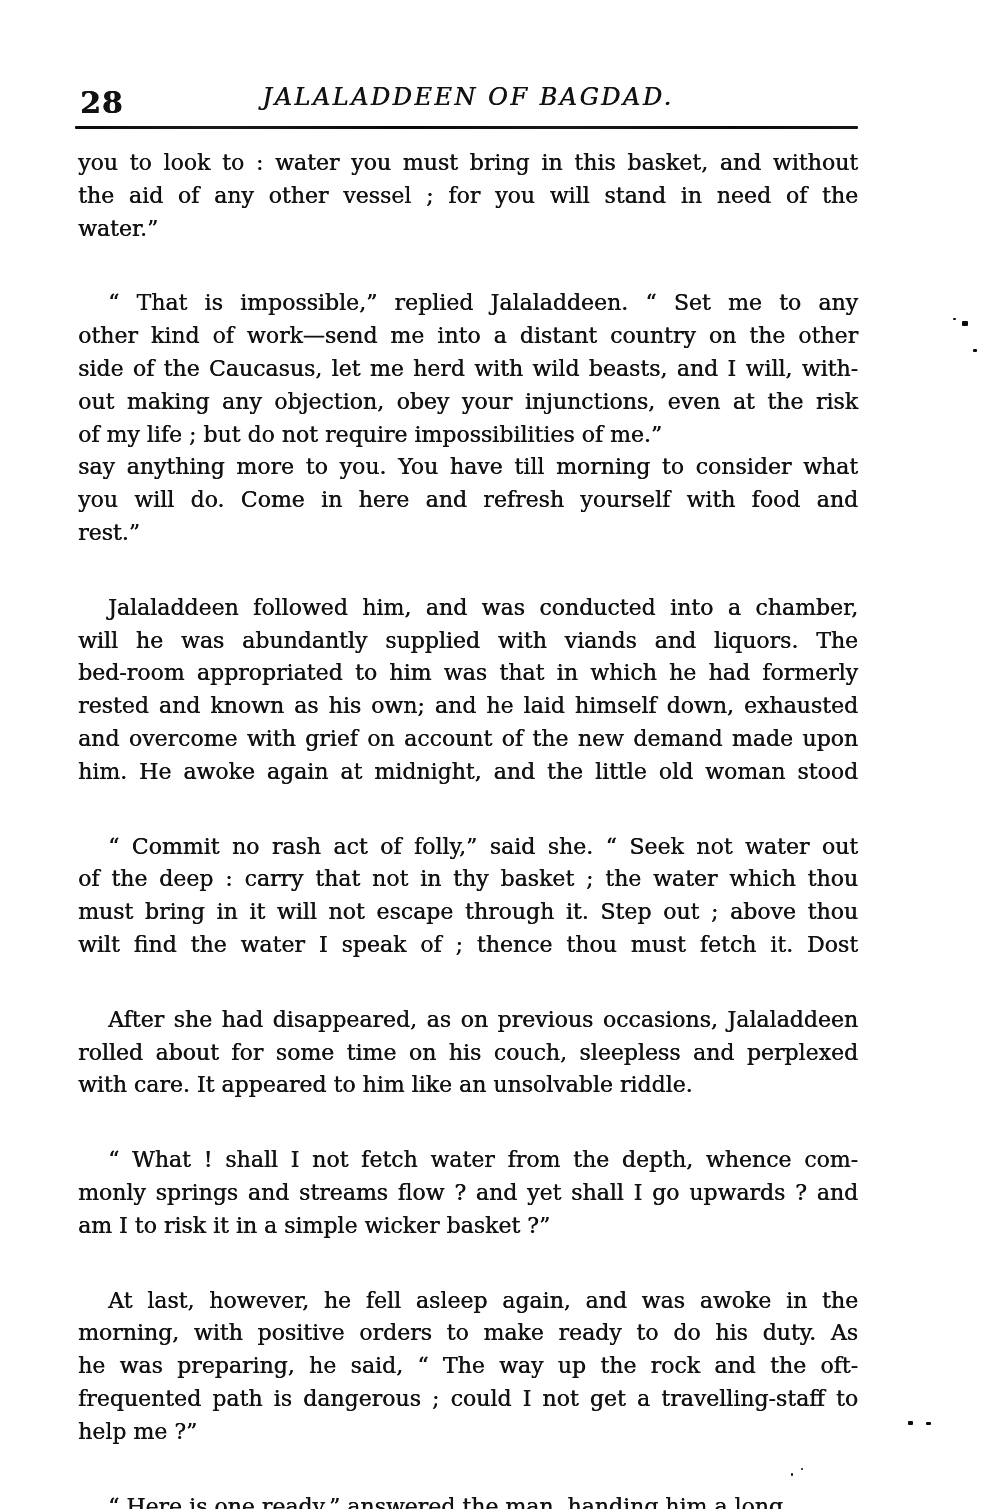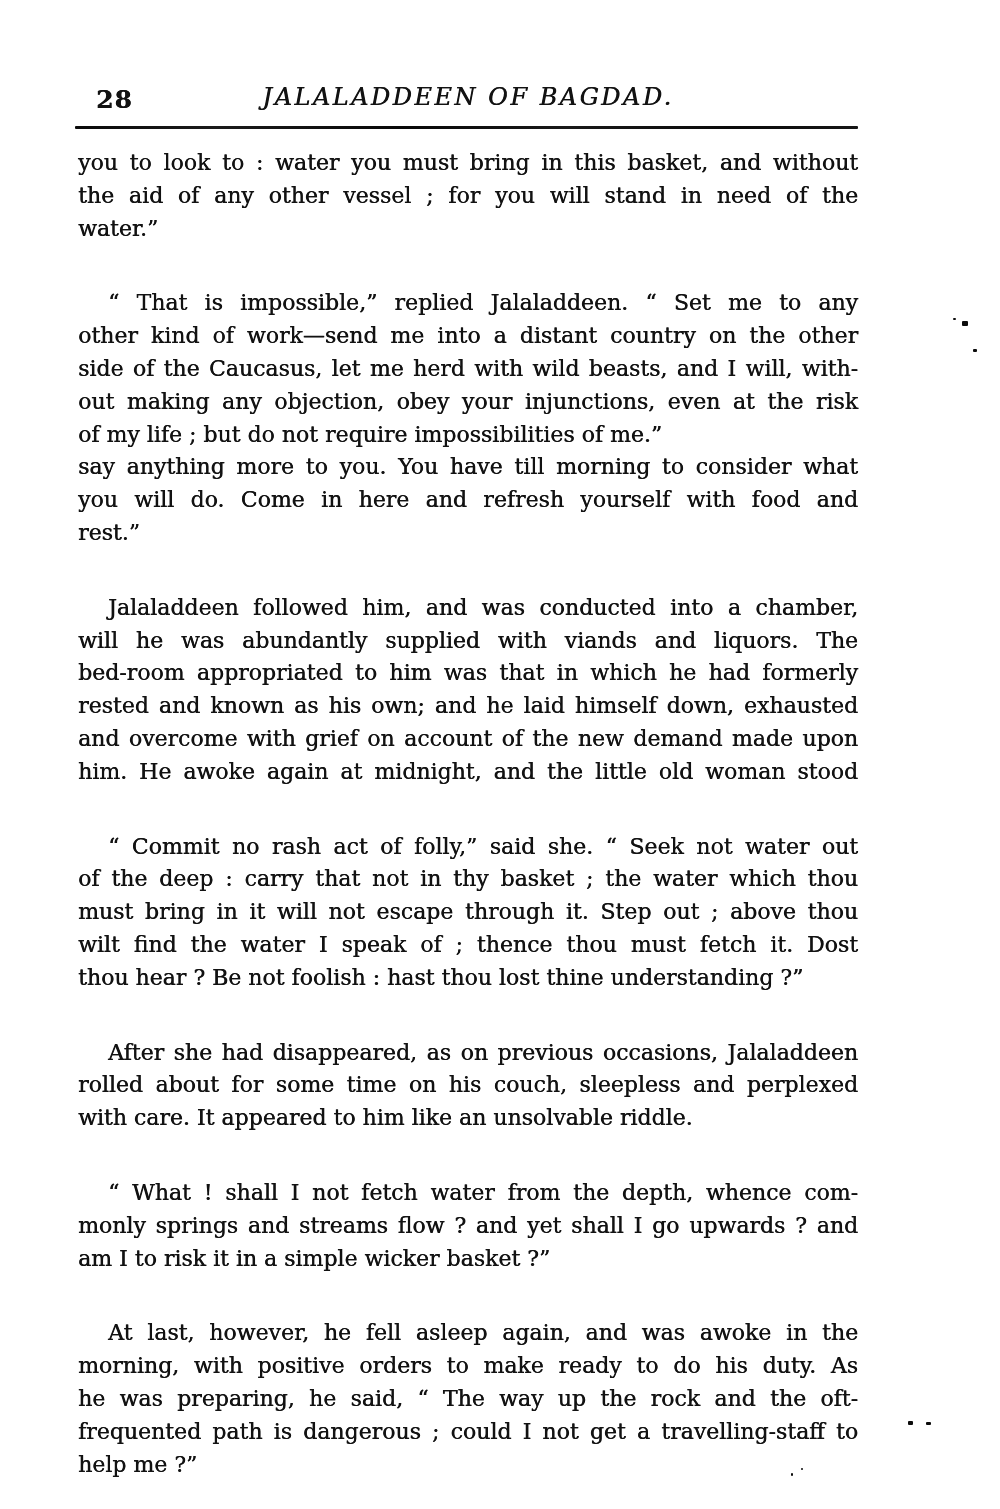--- a/index.html
+++ b/index.html
@@ -16,25 +16,24 @@
     position: absolute;
     top: 83px;
     left: 78px;
     width: 780px;
     height: 32px;
   }
   .pagenum {
     position: absolute;
     left: 2px;
     top: 2px;
-    font-size: 25px;
+    font-size: 30px;
     font-weight: 700;
     letter-spacing: 1px;
     text-shadow: 0.4px 0 0 currentColor;
-    margin-left: 16px;
   }
   .running-title {
     display: block;
     text-align: center;
     font-style: italic;
     font-weight: 400;
     font-size: 24px;
     letter-spacing: 2.5px;
     text-shadow: 0.5px 0 0 currentColor;
     white-space: nowrap;
@@ -97,21 +96,20 @@
       <div class="line indent"><span>Jalaladdeen followed him, and was conducted into a chamber,</span></div>
       <div class="line"><span>will he was abundantly supplied with viands and liquors.  The</span></div>
       <div class="line"><span>bed-room appropriated to him was that in which he had formerly</span></div>
       <div class="line"><span>rested and known as his own; and he laid himself down, exhausted</span></div>
       <div class="line"><span>and overcome with grief on account of the new demand made upon</span></div>
       <div class="line"><span>him.  He awoke again at midnight, and the little old woman stood</span></div>
       <div class="line indent"><span>“ Commit no rash act of folly,” said she.  “ Seek not water out</span></div>
       <div class="line"><span>of the deep :  carry </span><span class="it">that</span><span> not in thy basket ; the water which thou</span></div>
       <div class="line"><span>must bring in it will not escape through it.  Step out ; above thou</span></div>
       <div class="line"><span>wilt find the water I speak of ; thence thou must fetch it.  Dost</span></div>
-      <div class="line last"><span>thou hear ?  Be not foolish : hast thou lost thine understanding ?”</span></div>
       <div class="line indent"><span>After she had disappeared, as on previous occasions, Jalaladdeen</span></div>
       <div class="line"><span>rolled about for some time on his couch, sleepless and perplexed</span></div>
       <div class="line last"><span>with care.  It appeared to him like an unsolvable riddle.</span></div>
       <div class="line indent"><span>“ What ! shall I not fetch water from the depth, whence com-</span></div>
       <div class="line"><span>monly springs and streams flow ? and yet shall I go upwards ? and</span></div>
       <div class="line last"><span>am I to risk it in a simple wicker basket ?”</span></div>
       <div class="line indent"><span>At last, however, he fell asleep again, and was awoke in the</span></div>
       <div class="line"><span>morning, with positive orders to make ready to do his duty.  As</span></div>
       <div class="line"><span>he was preparing, he said, “ The way up the rock and the oft-</span></div>
       <div class="line"><span>frequented path is dangerous ; could I not get a travelling-staff to</span></div>

